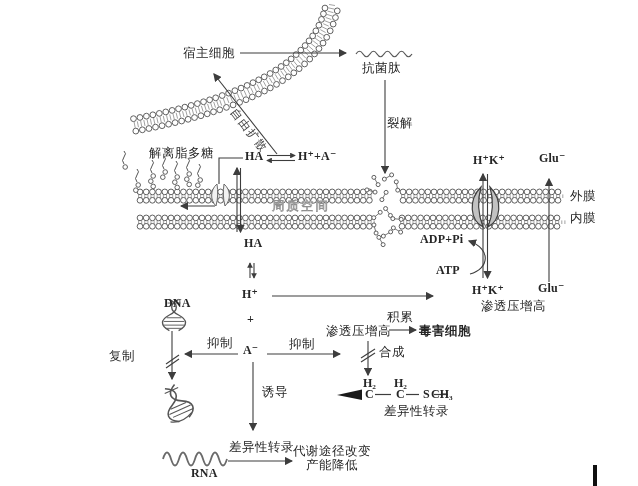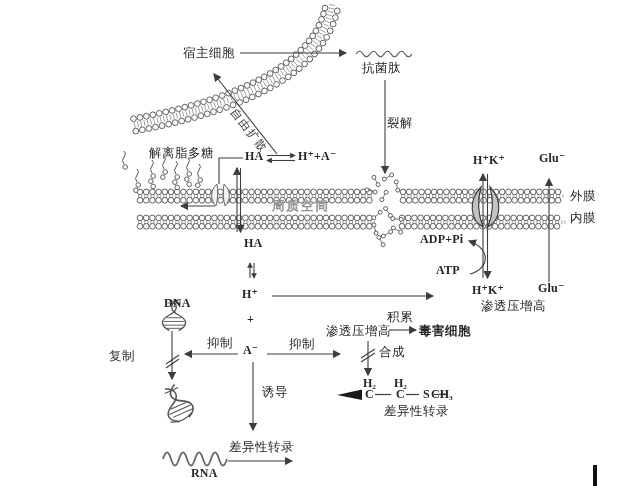--- a/index.html
+++ b/index.html
@@ -862,15 +862,19 @@
   <div class="lb" style="left:262px;top:385px;">诱导</div>
   <div class="lb chem" style="left:363px;top:377px;">H₂</div>
   <div class="lb chem" style="left:365px;top:388px;">C</div>
   <div class="lb chem" style="left:394px;top:377px;">H₂</div>
   <div class="lb chem" style="left:396px;top:388px;">C</div>
   <div class="lb chem" style="left:423px;top:388px;">S</div>
   <div class="lb chem" style="left:431px;top:388px;">CH₃</div>
   <div class="lb" style="left:384px;top:404px;">差异性转录</div>
   <div class="lb lat" style="left:191px;top:467px;">RNA</div>
   <div class="lb" style="left:229px;top:440px;">差异性转录</div>
+  <div class="lb center2" style="left:291px;top:444px;width:82px;">
+    <div>代谢途径改变</div>
+    <div>产能降低</div>
+  </div>
 
   <div class="cursor-bar"></div>
 </div>
 
 </body></html>

